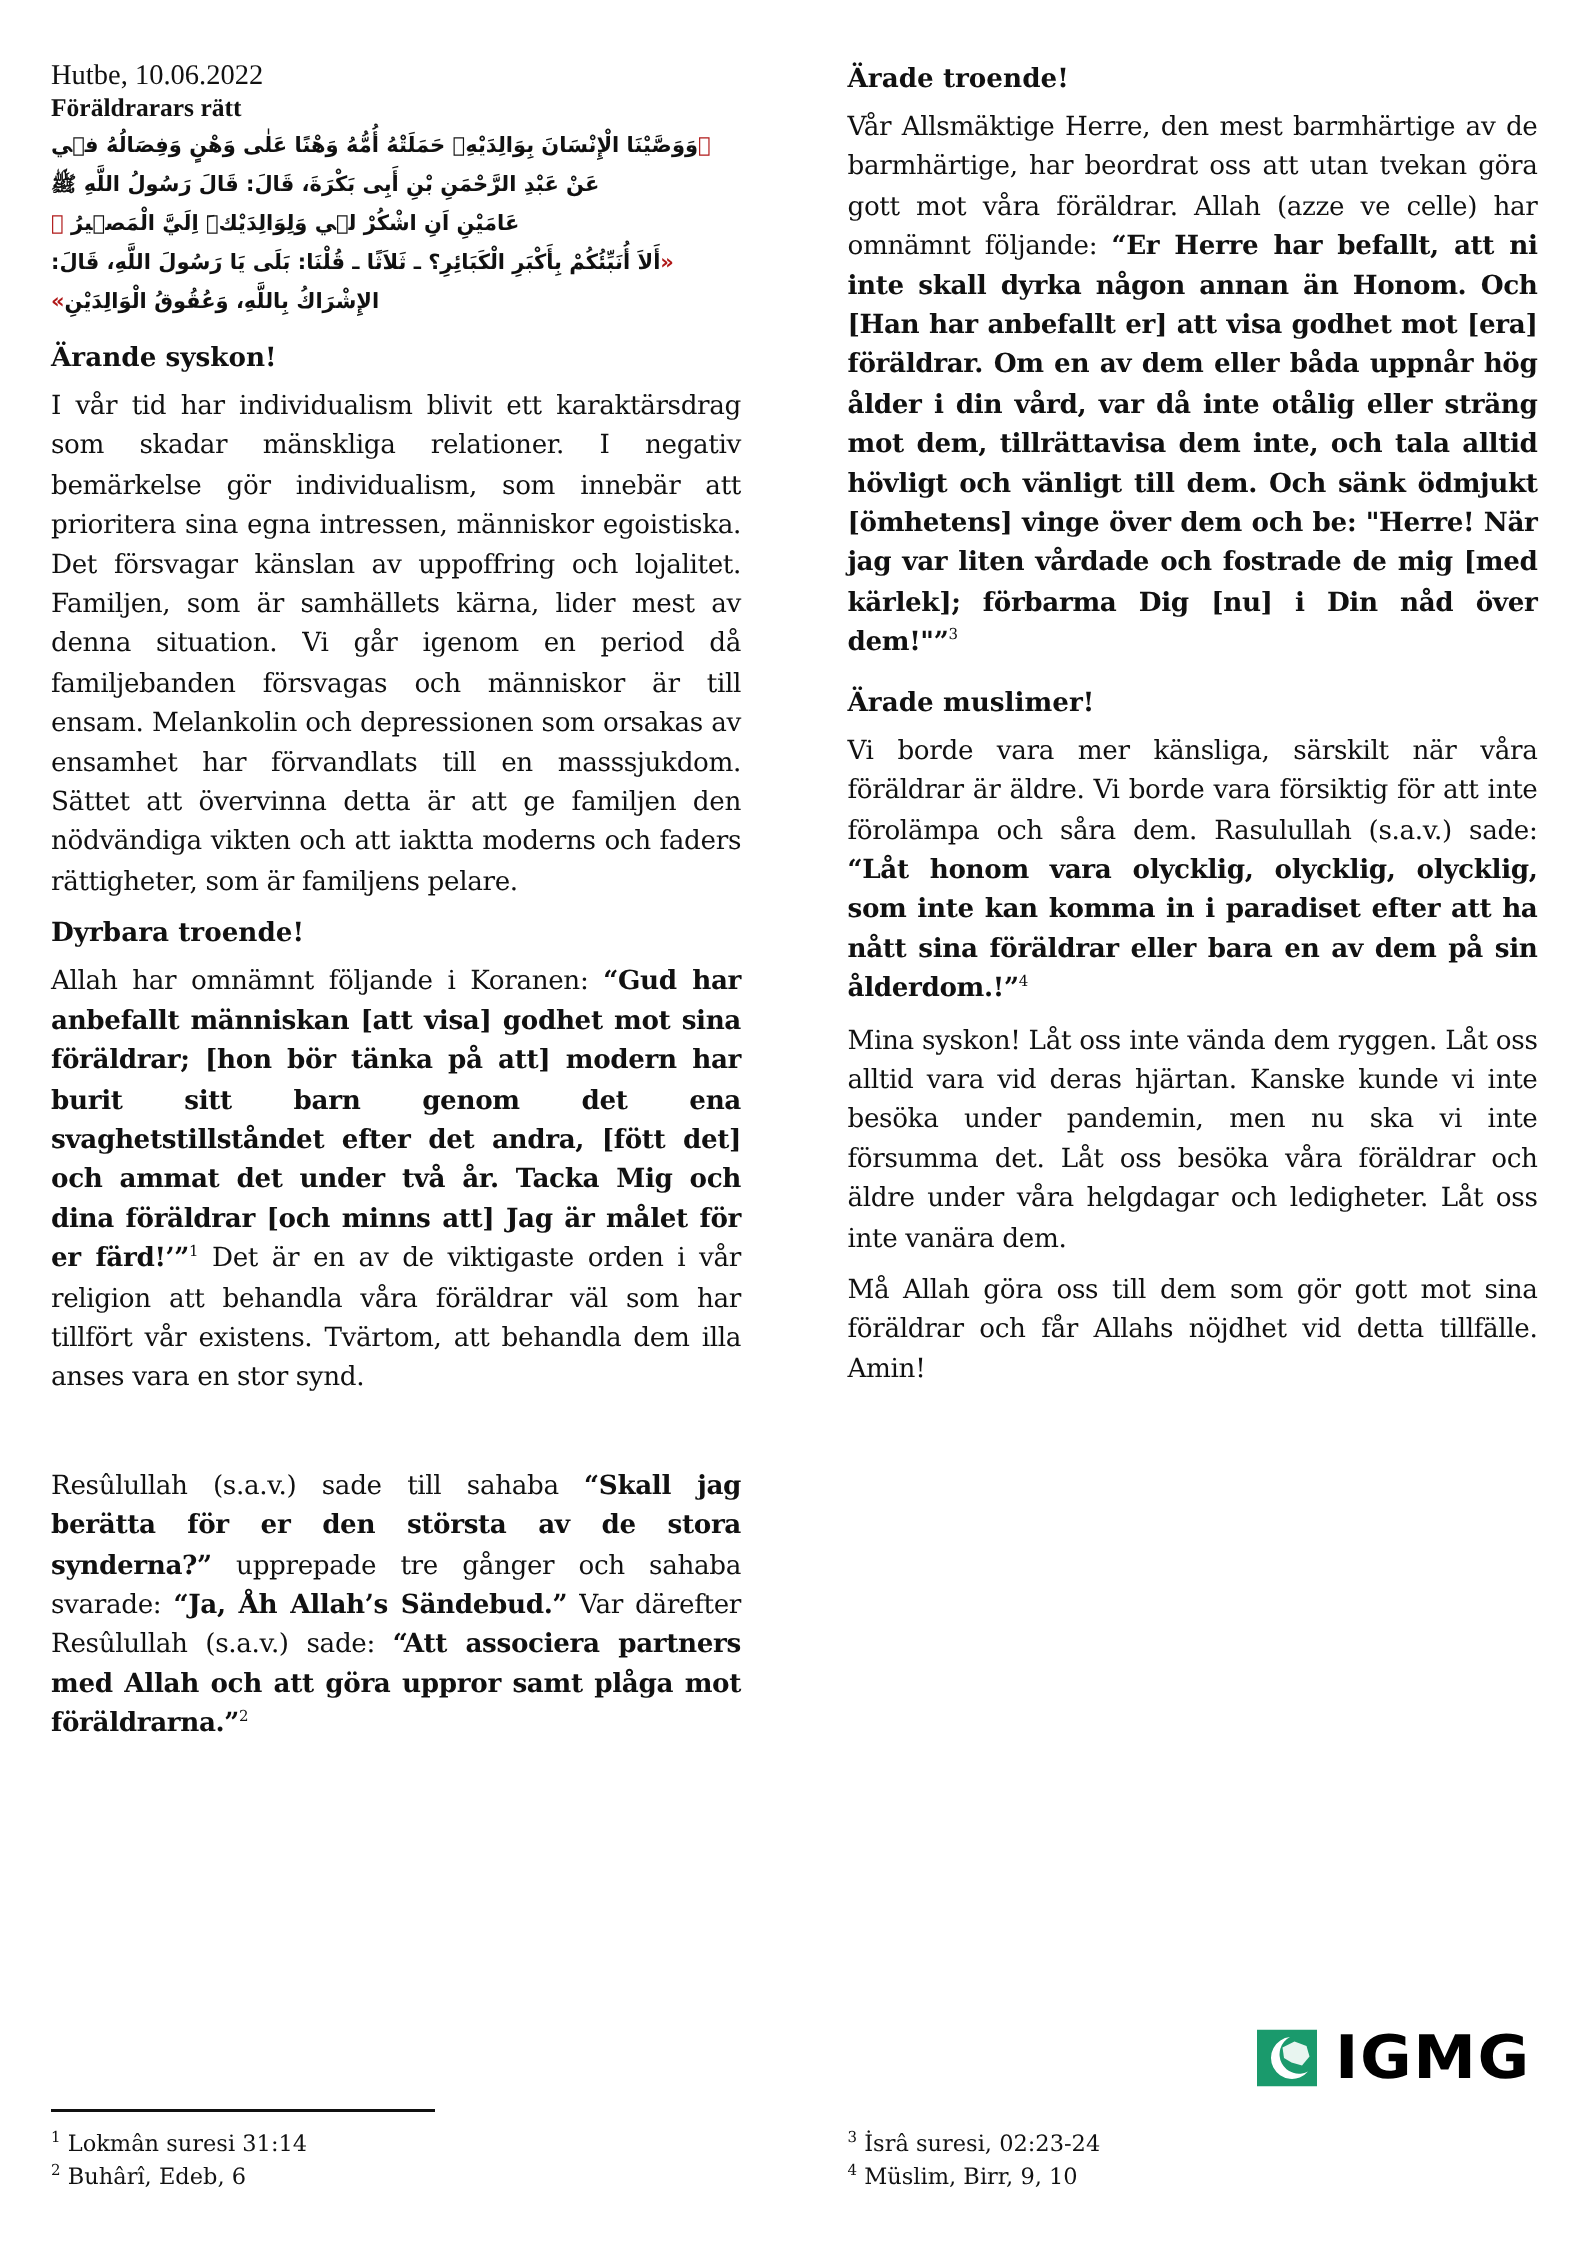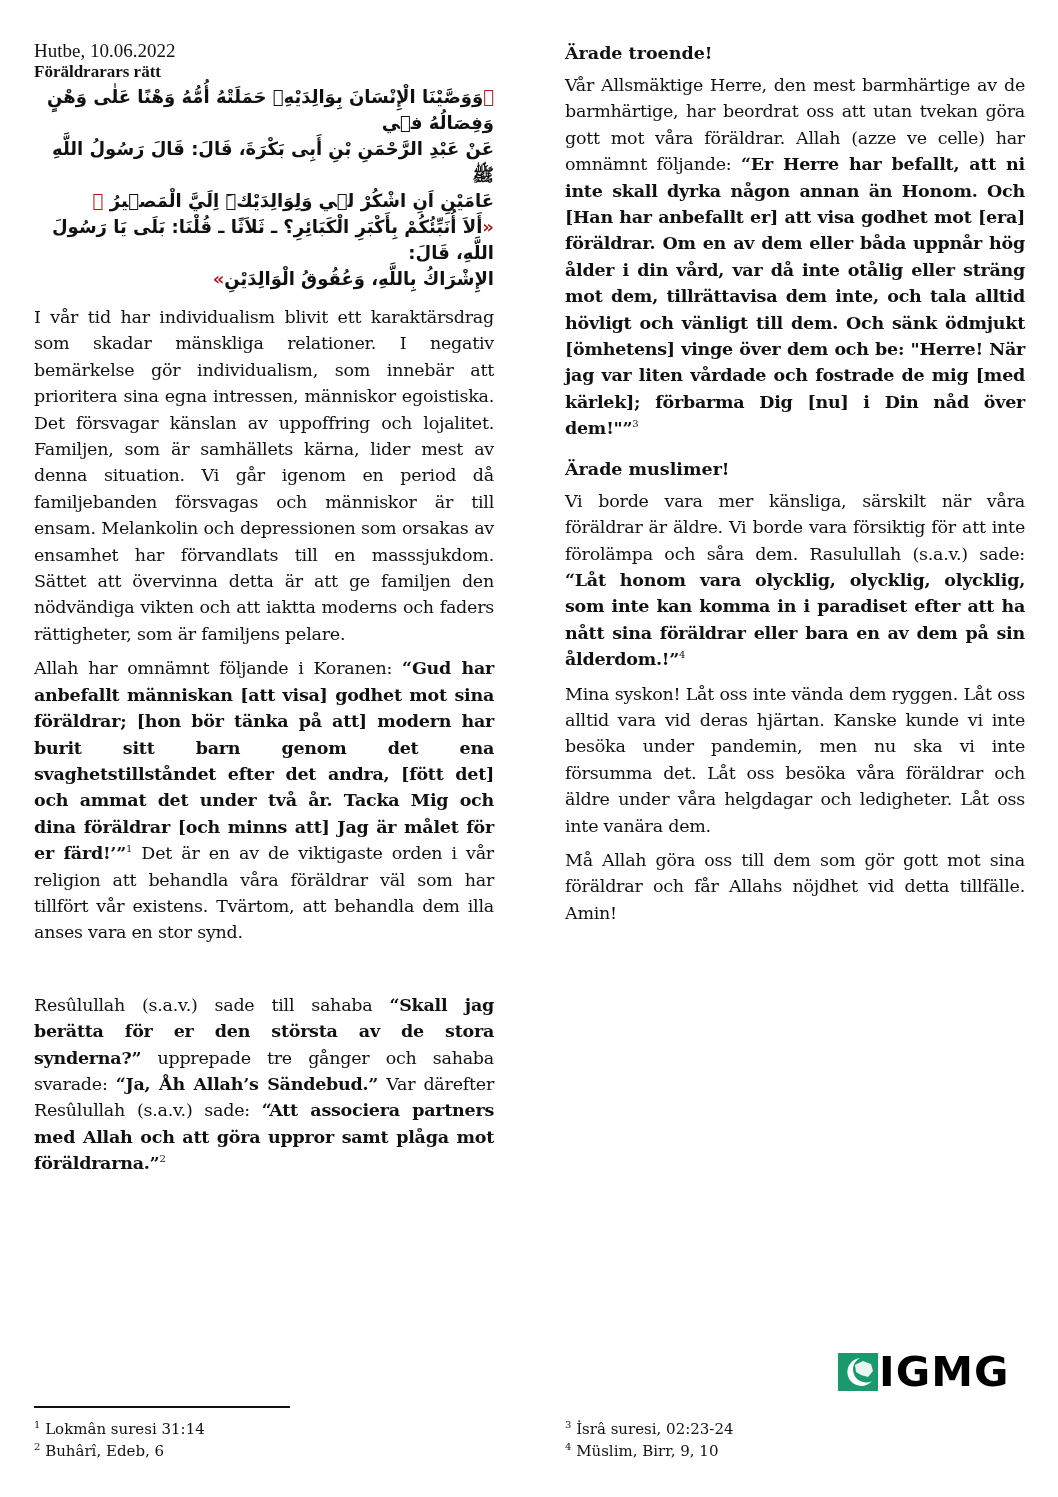--- a/index.html
+++ b/index.html
@@ -31,24 +31,24 @@
     }
     .doc-title {
       font-family: "Liberation Serif", serif;
       font-weight: bold;
       font-size: 17px;
       line-height: 20px;
       margin: 0 0 2px 0;
     }
     .arabic {
       direction: rtl;
-      text-align: right;
+      text-align: left;
       font-family: "DejaVu Sans", sans-serif;
       font-weight: bold;
-      font-size: 18px;
+      font-size: 14px;
       line-height: 26px;
       margin: 0;
     }
     .arabic .br { color: #b01818; }
     .arabic-block { margin-bottom: 12px; }
 
     .heading {
       font-family: "DejaVu Serif", serif;
       font-weight: bold;
       font-size: 17.5px;
@@ -86,21 +86,21 @@
     .footnotes.left { left: 34px; }
     .footnotes.right { left: 565px; }
     .fn { margin: 0; }
 
     .logo {
       position: absolute;
       left: 838px;
       top: 1352px;
       display: flex;
       align-items: center;
-      gap: 1px;
+      gap: 12px;
     }
     .logo-mark {
       width: 40px;
       height: 38px;
     }
     .logo-text {
       font-family: "DejaVu Sans", sans-serif;
       font-weight: bold;
       font-size: 40px;
       line-height: 40px;
@@ -118,22 +118,24 @@
   <p class="doc-title">Föräldrarars rätt</p>
 
   <div class="arabic-block">
     <p class="arabic"><span class="br">﴿</span><span>وَوَصَّيْنَا الْإِنْسَانَ بِوَالِدَيْهِۚ حَمَلَتْهُ أُمُّهُ وَهْنًا عَلٰى وَهْنٍ وَفِصَالُهُ فٖي</span></p>
     <p class="arabic">عَنْ عَبْدِ الرَّحْمَنِ بْنِ أَبِى بَكْرَةَ، قَالَ: قَالَ رَسُولُ اللَّهِ ﷺ</p>
     <p class="arabic"><span>عَامَيْنِ اَنِ اشْكُرْ لٖي وَلِوَالِدَيْكَۜ اِلَيَّ الْمَصٖيرُ</span> <span class="br">﴾</span></p>
     <p class="arabic"><span class="br">«</span><span>أَلاَ أُنَبِّئُكُمْ بِأَكْبَرِ الْكَبَائِرِ؟ ـ ثَلاَثًا ـ قُلْنَا: بَلَى يَا رَسُولَ اللَّهِ، قَالَ:</span></p>
     <p class="arabic"><span>الإِشْرَاكُ بِاللَّهِ، وَعُقُوقُ الْوَالِدَيْنِ</span><span class="br">»</span></p>
   </div>
 
+  <h3 class="heading">Ärande syskon!</h3>
   <p class="para">I vår tid har individualism blivit ett karaktärsdrag som skadar mänskliga relationer. I negativ bemärkelse gör individualism, som innebär att prioritera sina egna intressen, människor egoistiska. Det försvagar känslan av uppoffring och lojalitet. Familjen, som är samhällets kärna, lider mest av denna situation. Vi går igenom en period då familjebanden försvagas och människor är till ensam. Melankolin och depressionen som orsakas av ensamhet har förvandlats till en masssjukdom. Sättet att övervinna detta är att ge familjen den nödvändiga vikten och att iaktta moderns och faders rättigheter, som är familjens pelare.</p>
 
+  <h3 class="heading">Dyrbara troende!</h3>
   <p class="para"><span>Allah har omnämnt följande i Koranen: </span><b>“Gud har anbefallt människan [att visa] godhet mot sina föräldrar; [hon bör tänka på att] modern har burit sitt barn genom det ena svaghetstillståndet efter det andra, [fött det] och ammat det under två år. Tacka Mig och dina föräldrar [och minns att] Jag är målet för er färd!’”</b><sup>1</sup><span> Det är en av de viktigaste orden i vår religion att behandla våra föräldrar väl som har tillfört vår existens. Tvärtom, att behandla dem illa anses vara en stor synd.</span></p>
 
   <div class="spacer"></div>
 
   <p class="para"><span>Resûlullah (s.a.v.) sade till sahaba </span><b>“Skall jag berätta för er den största av de stora synderna?”</b><span> upprepade tre gånger och sahaba svarade: </span><b>“Ja, Åh Allah’s Sändebud.”</b><span> Var därefter Resûlullah (s.a.v.) sade: </span><b>“Att associera partners med Allah och att göra uppror samt plåga mot föräldrarna.”</b><sup>2</sup></p>
 </div>
 
 <div class="col col-right">
   <h3 class="heading">Ärade troende!</h3>
   <p class="para"><span>Vår Allsmäktige Herre, den mest barmhärtige av de barmhärtige, har beordrat oss att utan tvekan göra gott mot våra föräldrar. Allah (azze ve celle) har omnämnt följande: </span><b>“Er Herre har befallt, att ni inte skall dyrka någon annan än Honom. Och [Han har anbefallt er] att visa godhet mot [era] föräldrar. Om en av dem eller båda uppnår hög ålder i din vård, var då inte otålig eller sträng mot dem, tillrättavisa dem inte, och tala alltid hövligt och vänligt till dem. Och sänk ödmjukt [ömhetens] vinge över dem och be: "Herre! När jag var liten vårdade och fostrade de mig [med kärlek]; förbarma Dig [nu] i Din nåd över dem!"”</b><sup>3</sup></p>

